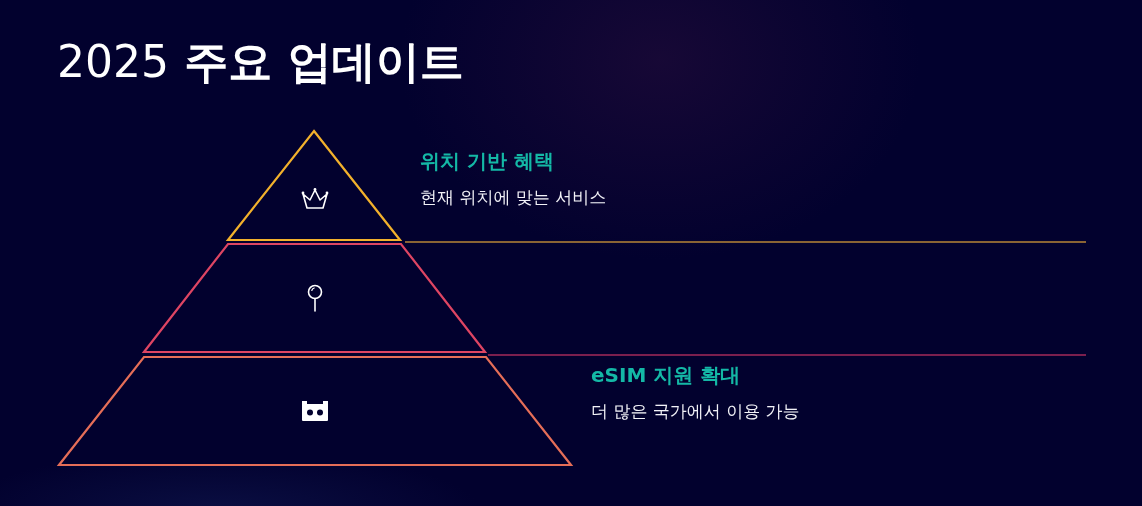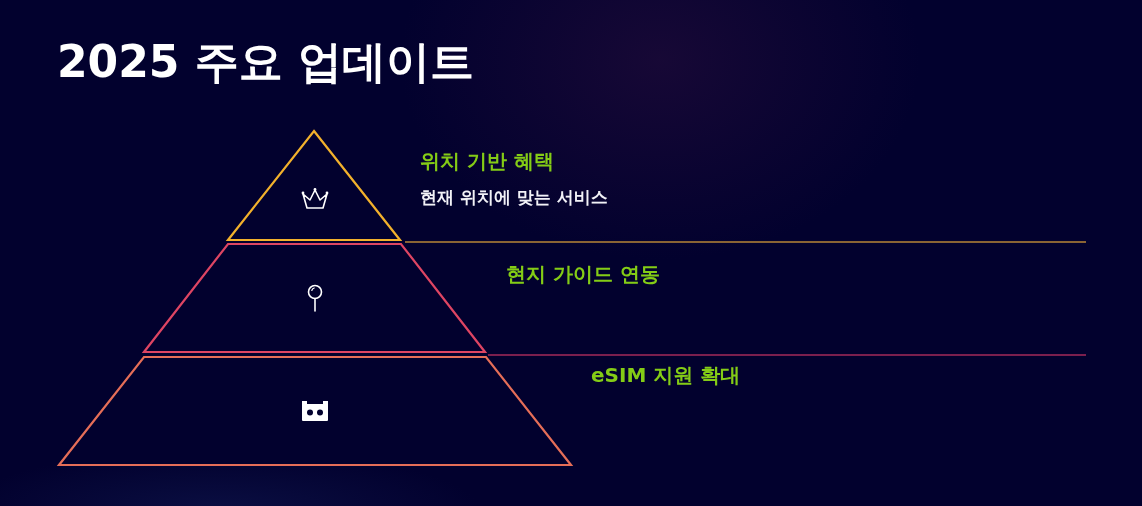--- a/index.html
+++ b/index.html
@@ -22,41 +22,41 @@
       position: absolute;
       left: 57px;
       top: 34px;
       font-size: 44px;
       font-weight: 700;
       letter-spacing: 0px;
       line-height: 56px;
       white-space: nowrap;
     }
     .title .year {
-      font-weight: 700;
+      font-weight: 400;
     }
     svg.pyramid {
       position: absolute;
       left: 0;
       top: 0;
     }
     .level-text {
       position: absolute;
       white-space: nowrap;
     }
     .level-title {
       font-size: 20px;
       font-weight: 700;
       line-height: 26px;
-      color: #84cc16;
+      color: #14b8a6;
     }
     .level-desc {
       margin-top: 12px;
       font-size: 17px;
-      font-weight: 700;
+      font-weight: 400;
       line-height: 22px;
       color: #f2f2f7;
     }
   </style>
 </head>
 <body>
 
 <div class="title">
   <span class="year">2025</span>
   <span>주요 업데이트</span>
@@ -93,18 +93,18 @@
     <circle cx="320" cy="412.5" r="3" fill="#02012e"></circle>
   </g>
 </svg>
 
 <div class="level-text" style="left:420px; top:148px;">
   <div class="level-title">위치 기반 혜택</div>
   <div class="level-desc">현재 위치에 맞는 서비스</div>
 </div>
 
 <div class="level-text" style="left:506px; top:261px;">
-  <div class="level-title">현지 가이드 연동</div>
 </div>
 
 <div class="level-text" style="left:591px; top:362px;">
   <div class="level-title">eSIM 지원 확대</div>
+  <div class="level-desc">더 많은 국가에서 이용 가능</div>
 </div>
 
 </body></html>

